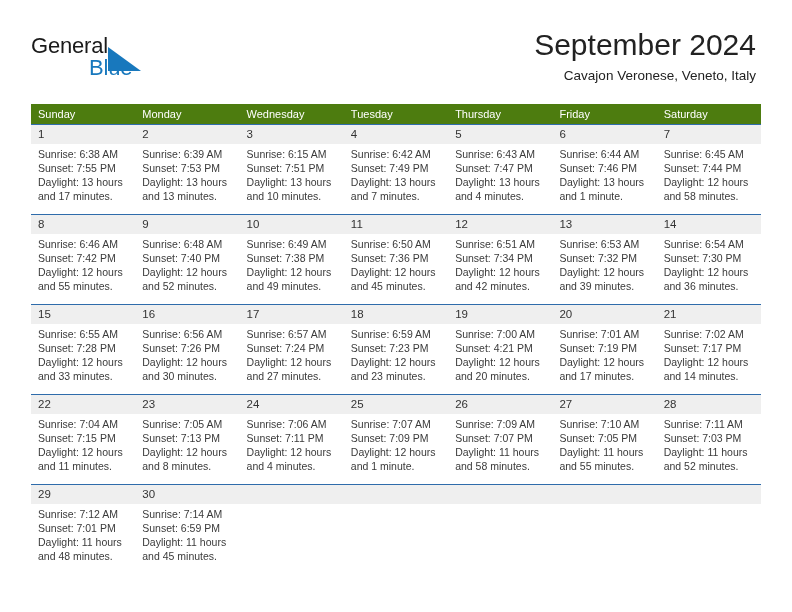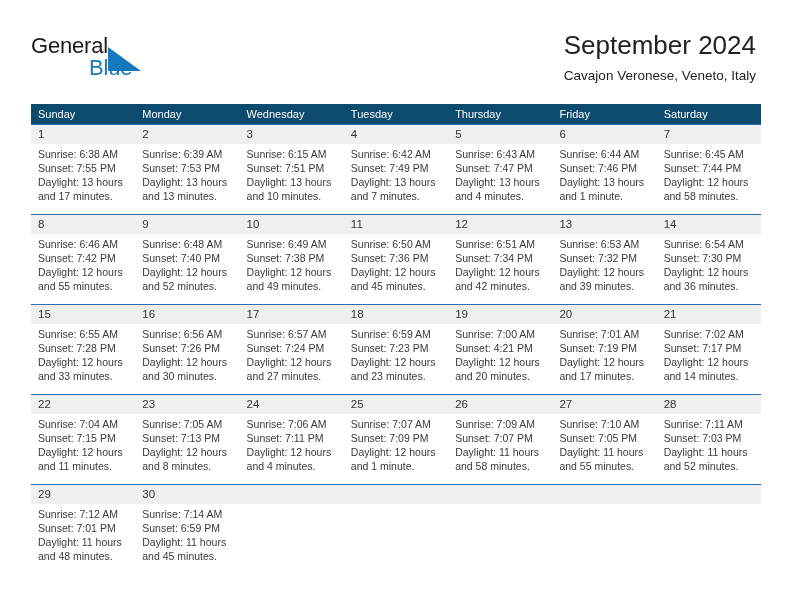--- a/index.html
+++ b/index.html
@@ -62,21 +62,21 @@
     height: 24px;
   }
 
   .title-block {
     position: absolute;
     right: 36px;
     top: 28px;
     text-align: right;
   }
   .cal-title {
-    font-size: 26px;
+    font-size: 30px;
     color: #222222;
     line-height: 34px;
     white-space: nowrap;
     font-weight: normal;
     margin: 0;
   }
   .cal-subtitle {
     font-size: 13.5px;
     color: #222222;
     line-height: 20px;
@@ -89,21 +89,21 @@
   .calendar {
     position: absolute;
     left: 31px;
     top: 104px;
     width: 730px;
   }
   .weekday-row {
     display: flex;
     width: 730px;
     height: 20px;
-    background: #0c4a6e;
+    background: #4d7c0f;
   }
   .weekday {
     flex: 1 1 0;
     color: #ffffff;
     font-size: 11px;
     line-height: 20px;
     padding-left: 7px;
     white-space: nowrap;
     overflow: hidden;
   }

